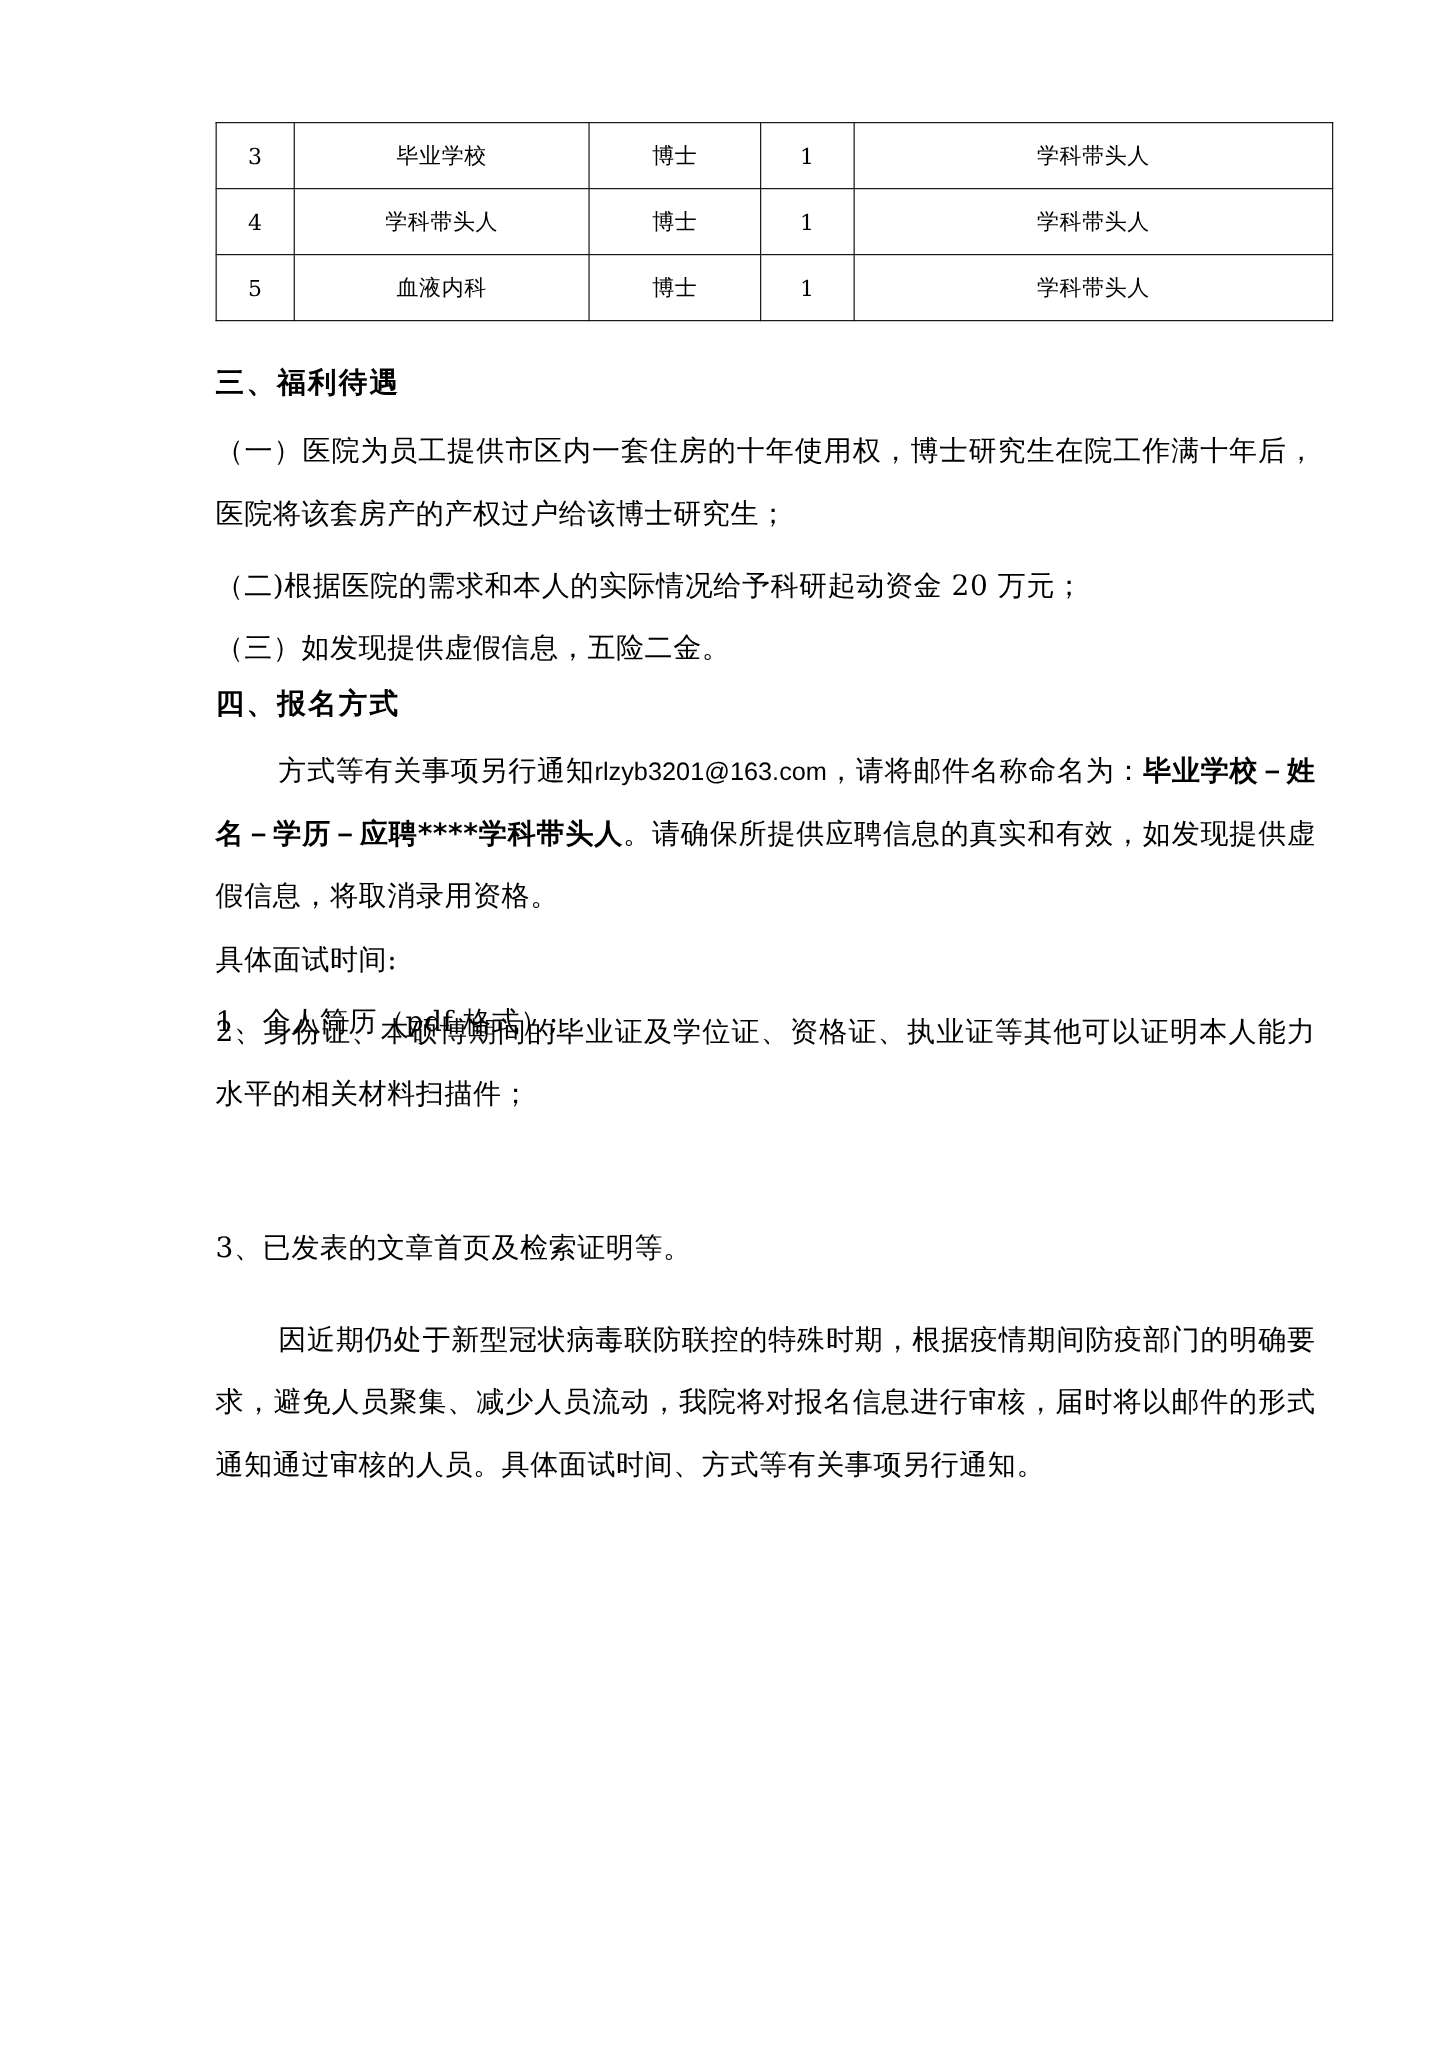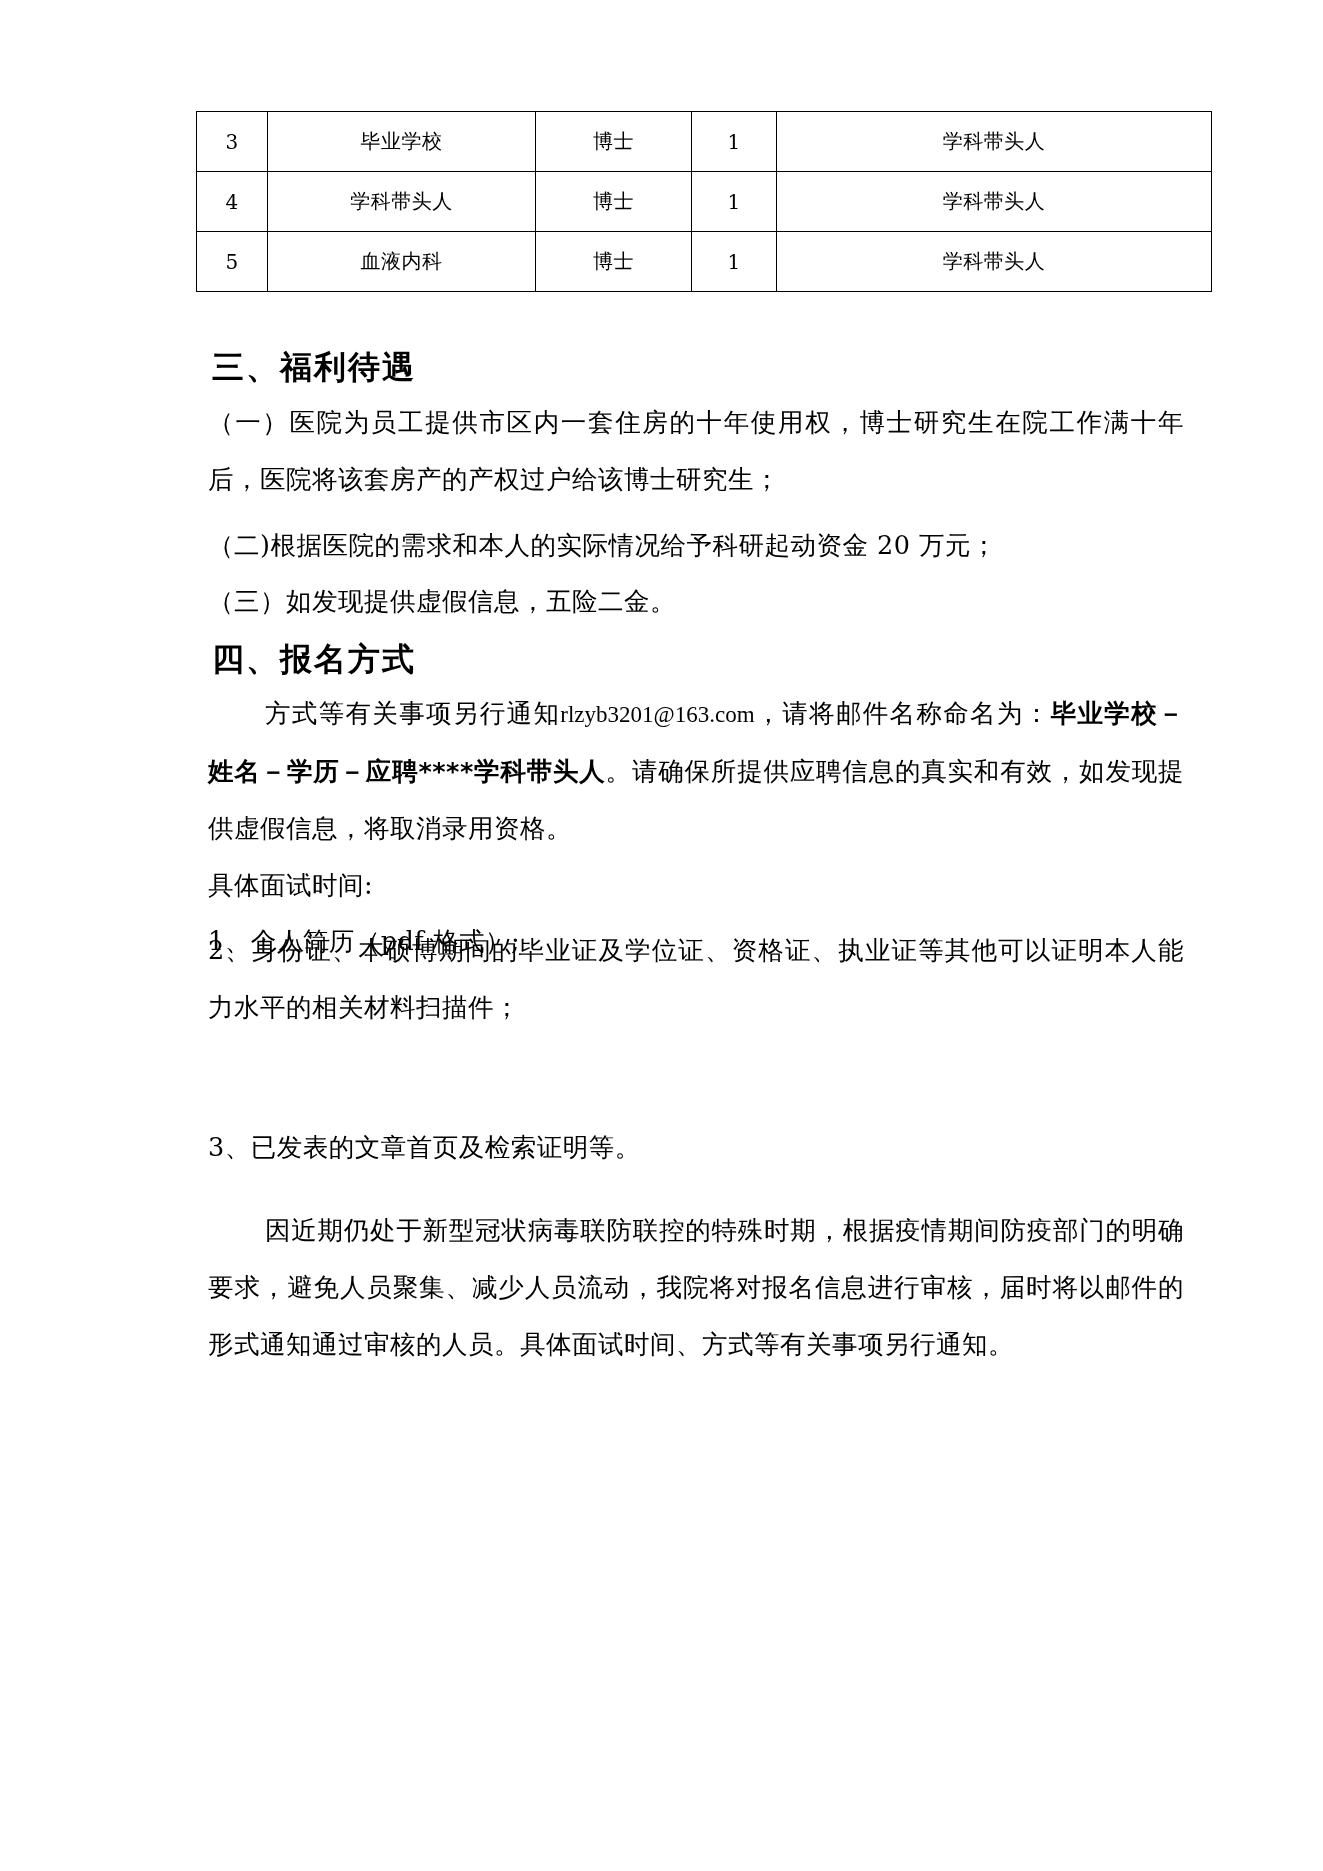--- a/index.html
+++ b/index.html
@@ -53,40 +53,40 @@
   td.c-no    { width: 68px; }
   td.c-dept  { width: 265px; }
   td.c-edu   { width: 153px; }
   td.c-num   { width: 82px; }
   td.c-role  { width: 432px; }
 
   
   .sec-head {
     font-family: "DejaVu Sans", "Liberation Sans", sans-serif;
     font-weight: bold;
-    font-size: 32px;
+    font-size: 26px;
     letter-spacing: 2px;
-    margin: 16px;
+    margin: 0;
     color: #000;
   }
   p.para {
-    margin: 12px;
+    margin: 0;
     font-size: 25.5px;
     line-height: 57px;
     letter-spacing: 0.5px;
     text-align: justify;
     color: #000;
   }
   .indent2 { text-indent: 57px; }
   .bold-sans {
     font-family: "DejaVu Sans", "Liberation Sans", sans-serif;
     font-weight: bold;
   }
   .mono {
-    font-family: Liberation Serif, serif;
+    font-family: Liberation Sans, sans-serif;
     font-size: 23px;
     letter-spacing: 0px;
   }
 
   
   .abs { position: absolute; left: 0; width: 1000px; }
 </style>
 </head>
 <body>
 

